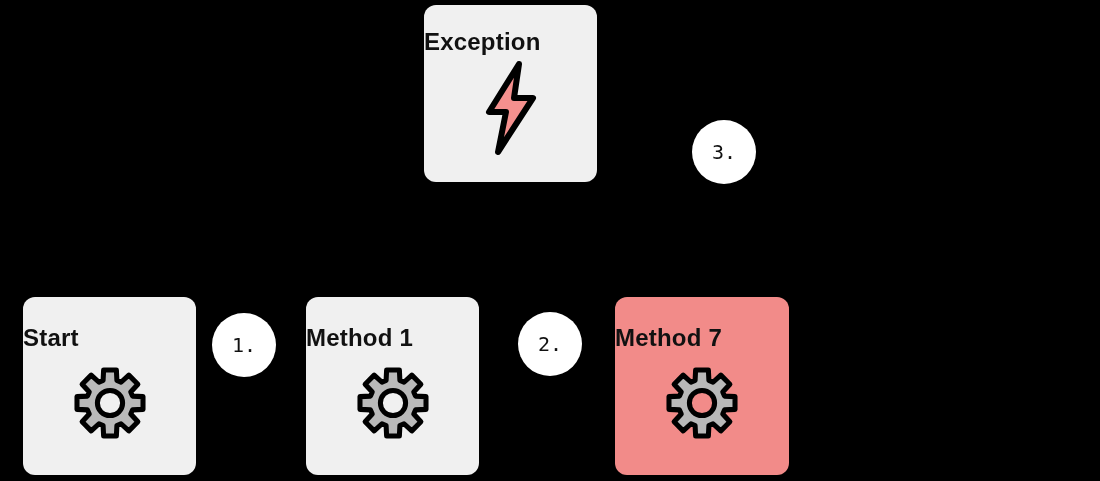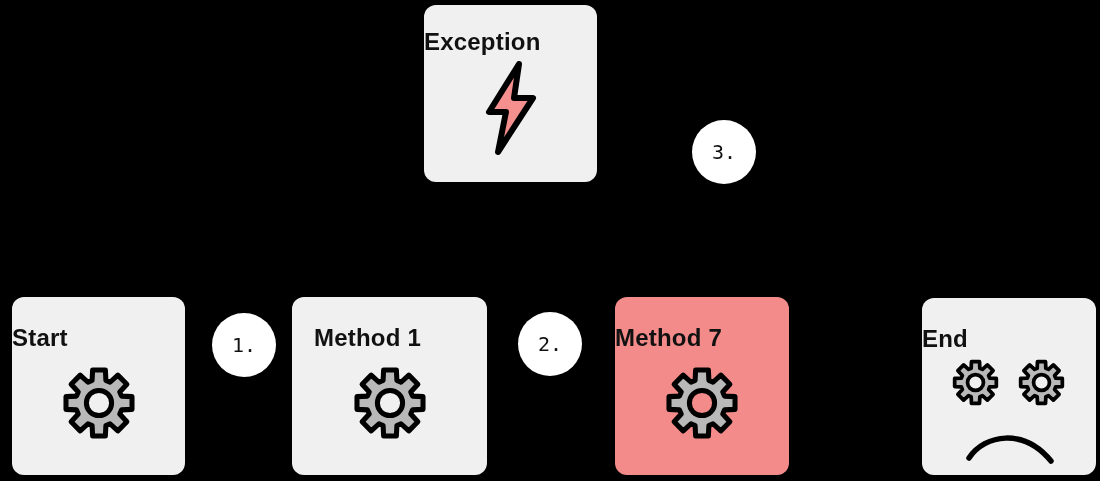--- a/index.html
+++ b/index.html
@@ -9,22 +9,22 @@
     background:var(--canvas-bg,#000);
     overflow:hidden;
     font-family:"Liberation Sans",sans-serif;
   }
   .node{
     position:absolute;
     background:var(--node-bg,#f0f0f0);
     border-radius:12px;
   }
   .node.error{ background:var(--node-error-bg,#f28b89); }
-  #node-start   {left:12px;  top:297px;width:173px;height:178px;}
-  #node-method-1{left:292px;top:297px;width:173px;height:178px;padding-left:22px;}
+  #node-start   {left:23px;  top:297px;width:173px;height:178px;}
+  #node-method-1{left:306px;top:297px;width:173px;height:178px;}
   #node-method-2{left:615px;top:297px;width:174px;height:178px;}
   #node-exception{left:424px;top:5px; width:173px;height:177px;}
   #node-end     {left:922px;top:298px;width:174px;height:177px;}
   .node-label{
     margin-top:27px;
     font-weight:bold;
     font-size:24px;
     letter-spacing:0.2px;
     color:var(--label-color,#111);
   }
@@ -109,32 +109,20 @@
     </svg>
   </div>
 
   <div class="node error" id="node-method-2">
     <div class="node-label">Method 7</div>
     <svg class="icon-gear" viewBox="-50 -50 100 100">
       <use href="#gear-shape" class="gear-body"></use>
     </svg>
   </div>
 
-  <div class="node" id="node-end">
-    <div class="node-label">End</div>
-    <svg class="gear-small" id="end-gear-left" viewBox="-50 -50 100 100">
-      <use href="#gear-shape" class="gear-body"></use>
-    </svg>
-    <svg class="gear-small" id="end-gear-right" viewBox="-50 -50 100 100">
-      <use href="#gear-shape" class="gear-body"></use>
-    </svg>
-    <svg class="icon-frown" viewBox="0 0 92 36">
-      <path class="frown-path" d="M5,29 C21,5 60,-1 87,32"></path>
-    </svg>
-  </div>
 
   <div class="step" id="step-1">
     <span>1.</span>
   </div>
   <div class="step" id="step-2">
     <span>2.</span>
   </div>
   <div class="step" id="step-3">
     <span>3.</span>
   </div>

